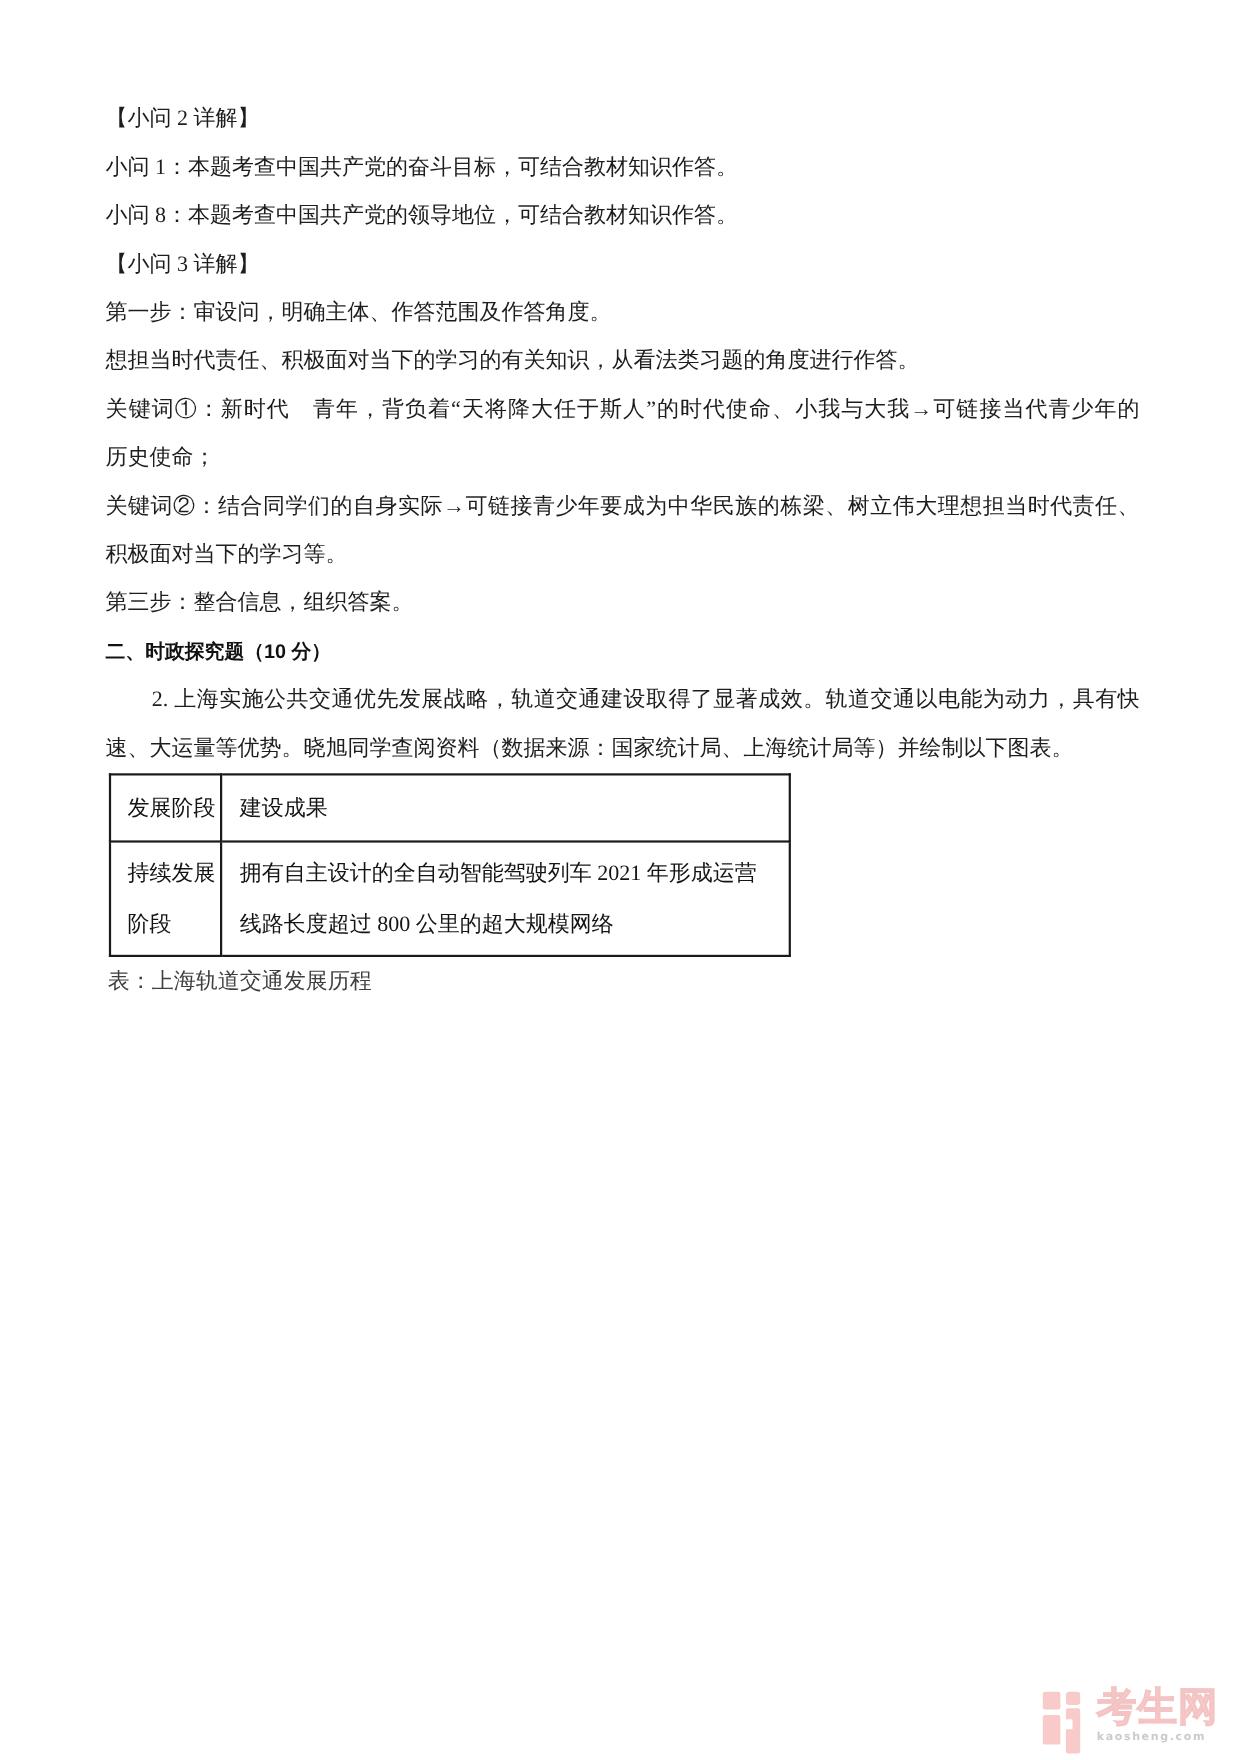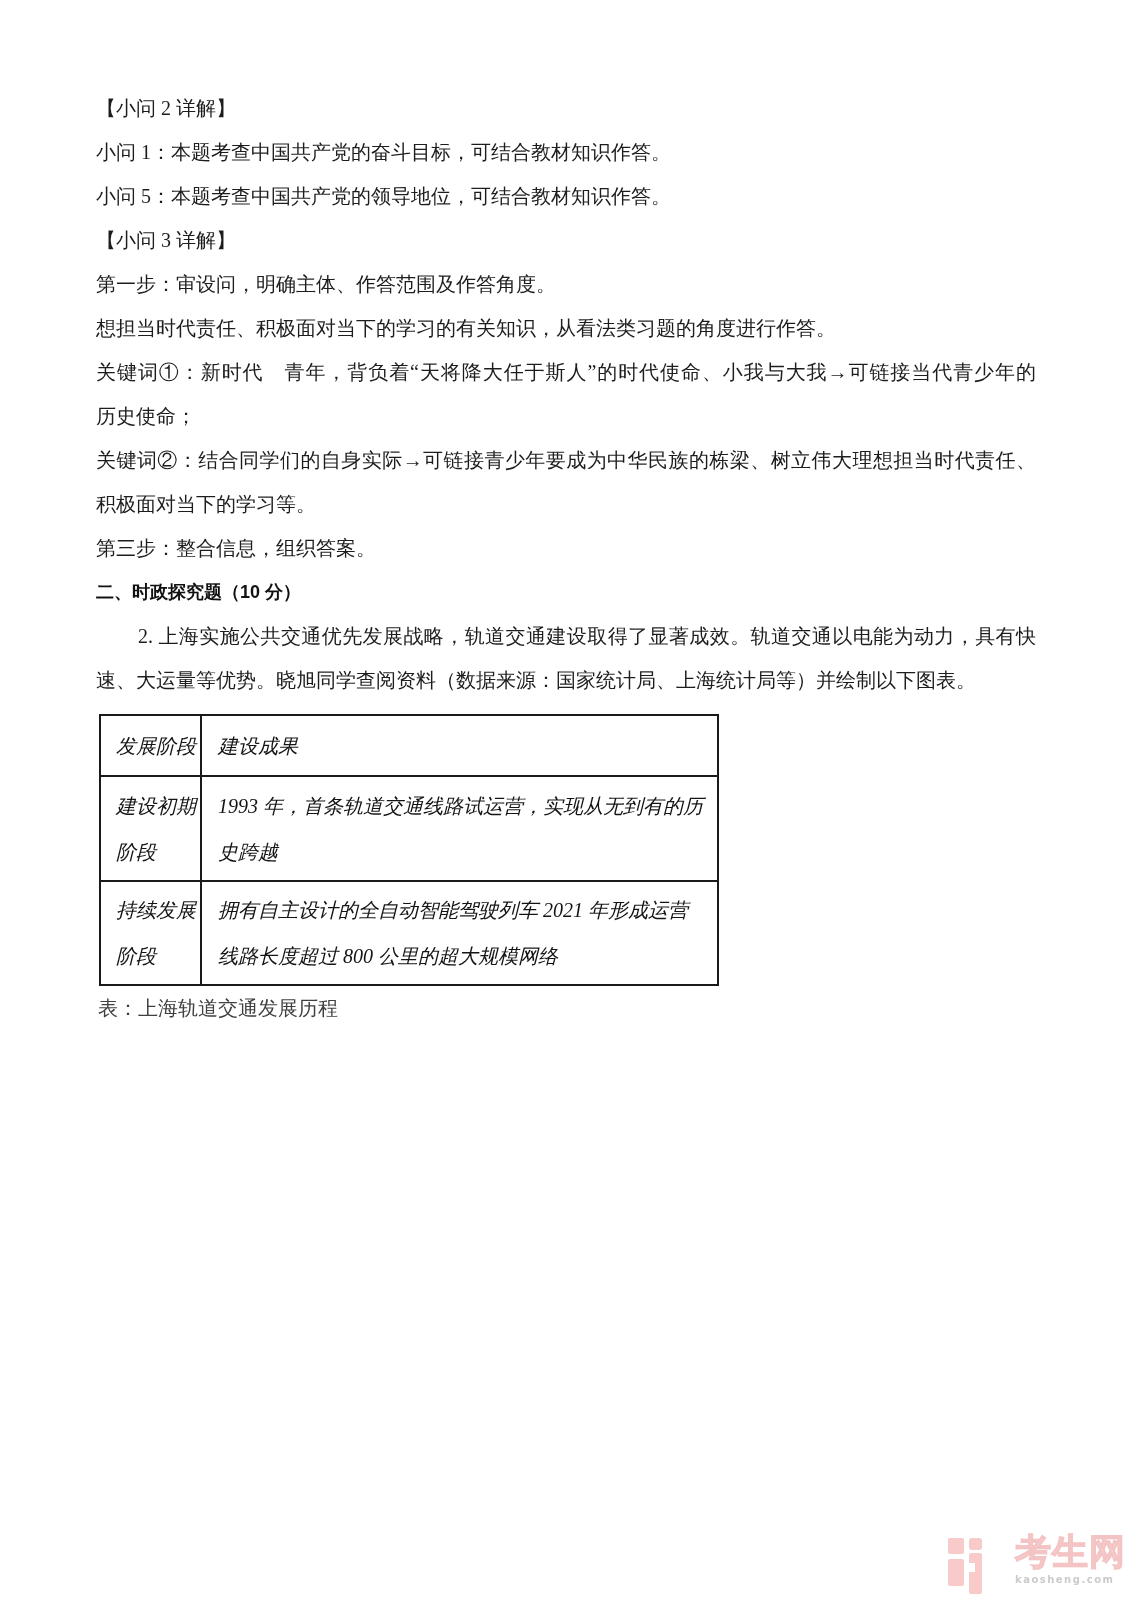--- a/index.html
+++ b/index.html
@@ -34,22 +34,21 @@
     font-family:"Liberation Sans","DejaVu Sans",sans-serif;
     font-weight:700;
     font-size:18px;
     color:#111111;
   }
   table.dev-table {
     border-collapse:collapse;
     table-layout:fixed;
     width:618px;
     margin-left:3px;
-    margin-top:12px;
-    font-style:italic;
+    margin-top:1px;
   }
   table.dev-table td, table.dev-table th {
     border:2px solid #1a1a1a;
     font-weight:normal;
     font-size:20px;
     line-height:46px;
     vertical-align:middle;
     text-align:left;
     color:#141414;
   }
@@ -67,21 +66,21 @@
     color:#404040;
     white-space:nowrap;
   }
   .watermark {
     position:absolute;
     left:946px; top:1534px;
     display:flex;
     align-items:flex-start;
   }
   .wm-logo { display:block; }
-  .wm-text { margin-left:27px; }
+  .wm-text { margin-left:9px; }
   .wm-cn {
     font-family:"Liberation Sans","DejaVu Sans",sans-serif;
     font-weight:700;
     font-size:36px;
     line-height:36px;
     letter-spacing:1px;
     color:#f9dada;
     -webkit-text-stroke:1.2px #f4c3c3;
   }
   .wm-en {
@@ -95,21 +94,21 @@
   }
 </style>
 </head>
 <body>
 
 <div class="page">
   <div class="content">
 
     <div class="line">【小问 2 详解】</div>
     <div class="line">小问 1：本题考查中国共产党的奋斗目标，可结合教材知识作答。</div>
-    <div class="line">小问 5：本题考查中国共产党的领导地位，可结合教材知识作答。</div>
+    <div class="line">小问 8：本题考查中国共产党的领导地位，可结合教材知识作答。</div>
     <div class="line">【小问 3 详解】</div>
     <div class="line">第一步：审设问，明确主体、作答范围及作答角度。</div>
     <div class="line">想担当时代责任、积极面对当下的学习的有关知识，从看法类习题的角度进行作答。</div>
     <div class="line justify">关键词①：新时代　青年，背负着“天将降大任于斯人”的时代使命、小我与大我→可链接当代青少年的</div>
     <div class="line">历史使命；</div>
     <div class="line justify">关键词②：结合同学们的自身实际→可链接青少年要成为中华民族的栋梁、树立伟大理想担当时代责任、</div>
     <div class="line">积极面对当下的学习等。</div>
     <div class="line">第三步：整合信息，组织答案。</div>
 
     <div class="line heading">二、时政探究题（10 分）</div>
@@ -119,24 +118,20 @@
 
     <table class="dev-table">
       <colgroup>
         <col class="col-stage">
         <col class="col-result">
       </colgroup>
       <tbody>
         <tr class="row-header">
           <th class="stage-cell">发展阶段</th>
           <th class="result-cell">建设成果</th>
-        </tr>
-        <tr class="row-data">
-          <td class="stage-cell">建设初期阶段</td>
-          <td class="result-cell">1993 年，首条轨道交通线路试运营，实现从无到有的历史跨越</td>
         </tr>
         <tr class="row-data-last">
           <td class="stage-cell">持续发展阶段</td>
           <td class="result-cell">拥有自主设计的全自动智能驾驶列车 2021 年形成运营线路长度超过 800 公里的超大规模网络</td>
         </tr>
       </tbody>
     </table>
 
     <div class="table-caption">表：上海轨道交通发展历程</div>
 

